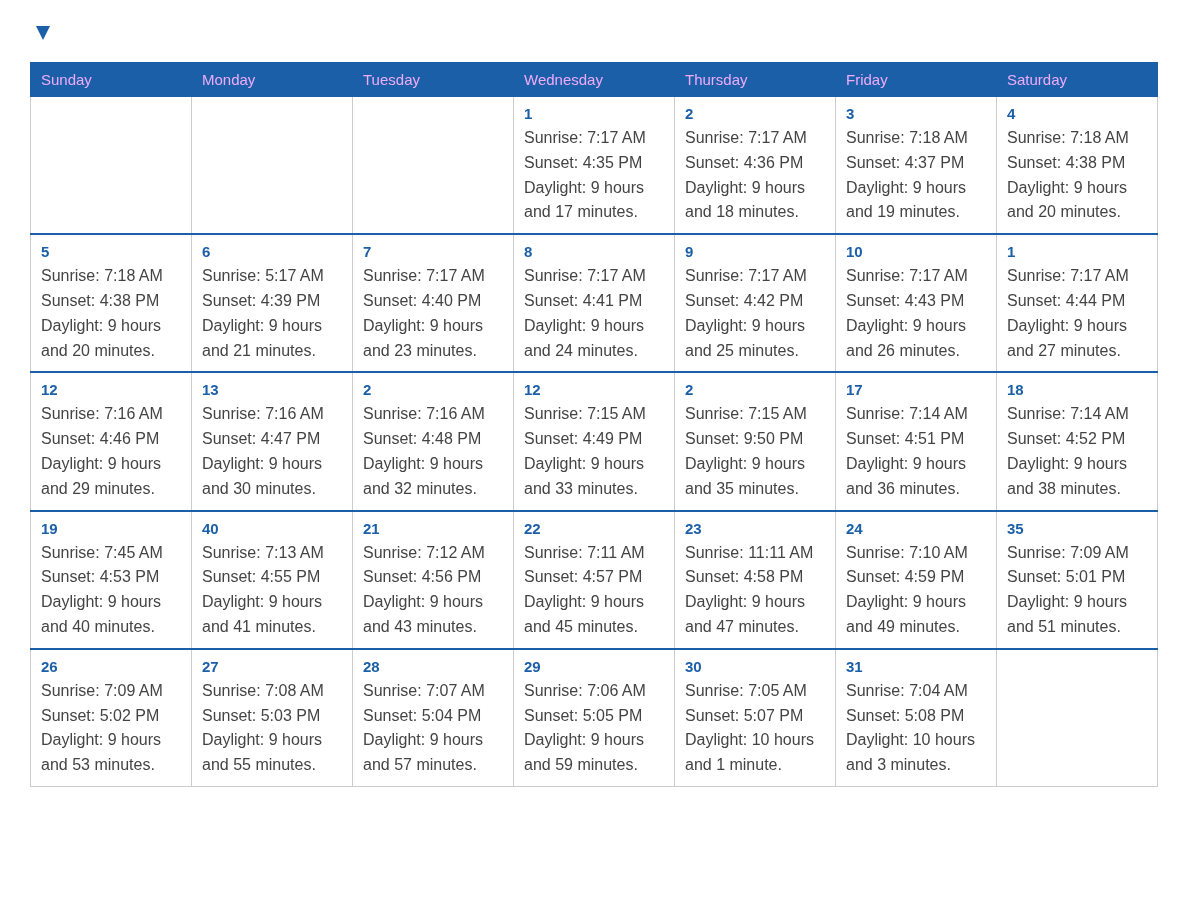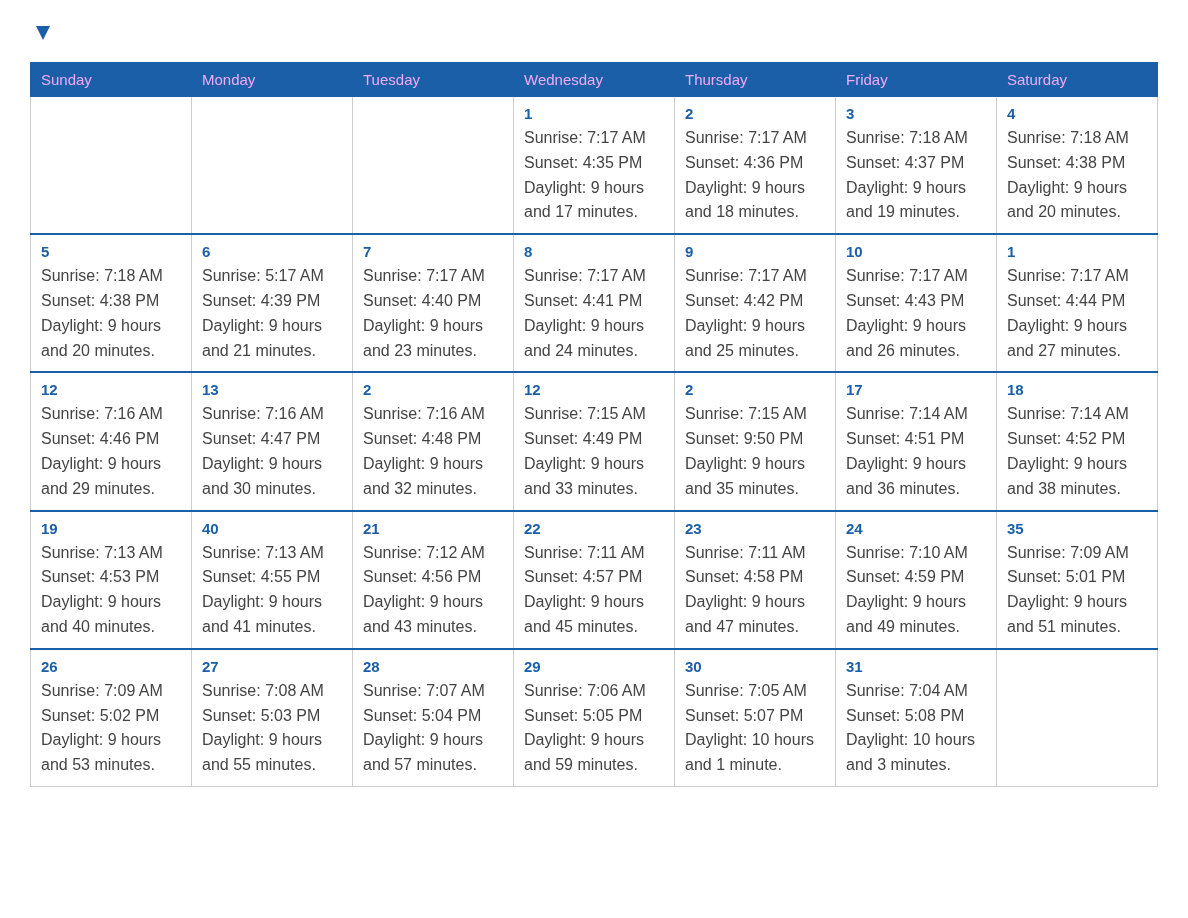--- a/index.html
+++ b/index.html
@@ -261,21 +261,21 @@
           <span class="day-number">18</span>
           <div class="day-info">Sunrise: 7:14 AM
 Sunset: 4:52 PM
 Daylight: 9 hours
 and 38 minutes.</div>
         </td>
       </tr>
       <tr class="row-divider">
         <td>
           <span class="day-number">19</span>
-          <div class="day-info">Sunrise: 7:13 AM
+          <div class="day-info">Sunrise: 7:45 AM
 Sunset: 4:53 PM
 Daylight: 9 hours
 and 40 minutes.</div>
         </td>
         <td>
           <span class="day-number">40</span>
           <div class="day-info">Sunrise: 7:13 AM
 Sunset: 4:55 PM
 Daylight: 9 hours
 and 41 minutes.</div>
@@ -289,21 +289,21 @@
         </td>
         <td>
           <span class="day-number">22</span>
           <div class="day-info">Sunrise: 7:11 AM
 Sunset: 4:57 PM
 Daylight: 9 hours
 and 45 minutes.</div>
         </td>
         <td>
           <span class="day-number">23</span>
-          <div class="day-info">Sunrise: 7:11 AM
+          <div class="day-info">Sunrise: 11:11 AM
 Sunset: 4:58 PM
 Daylight: 9 hours
 and 47 minutes.</div>
         </td>
         <td>
           <span class="day-number">24</span>
           <div class="day-info">Sunrise: 7:10 AM
 Sunset: 4:59 PM
 Daylight: 9 hours
 and 49 minutes.</div>

